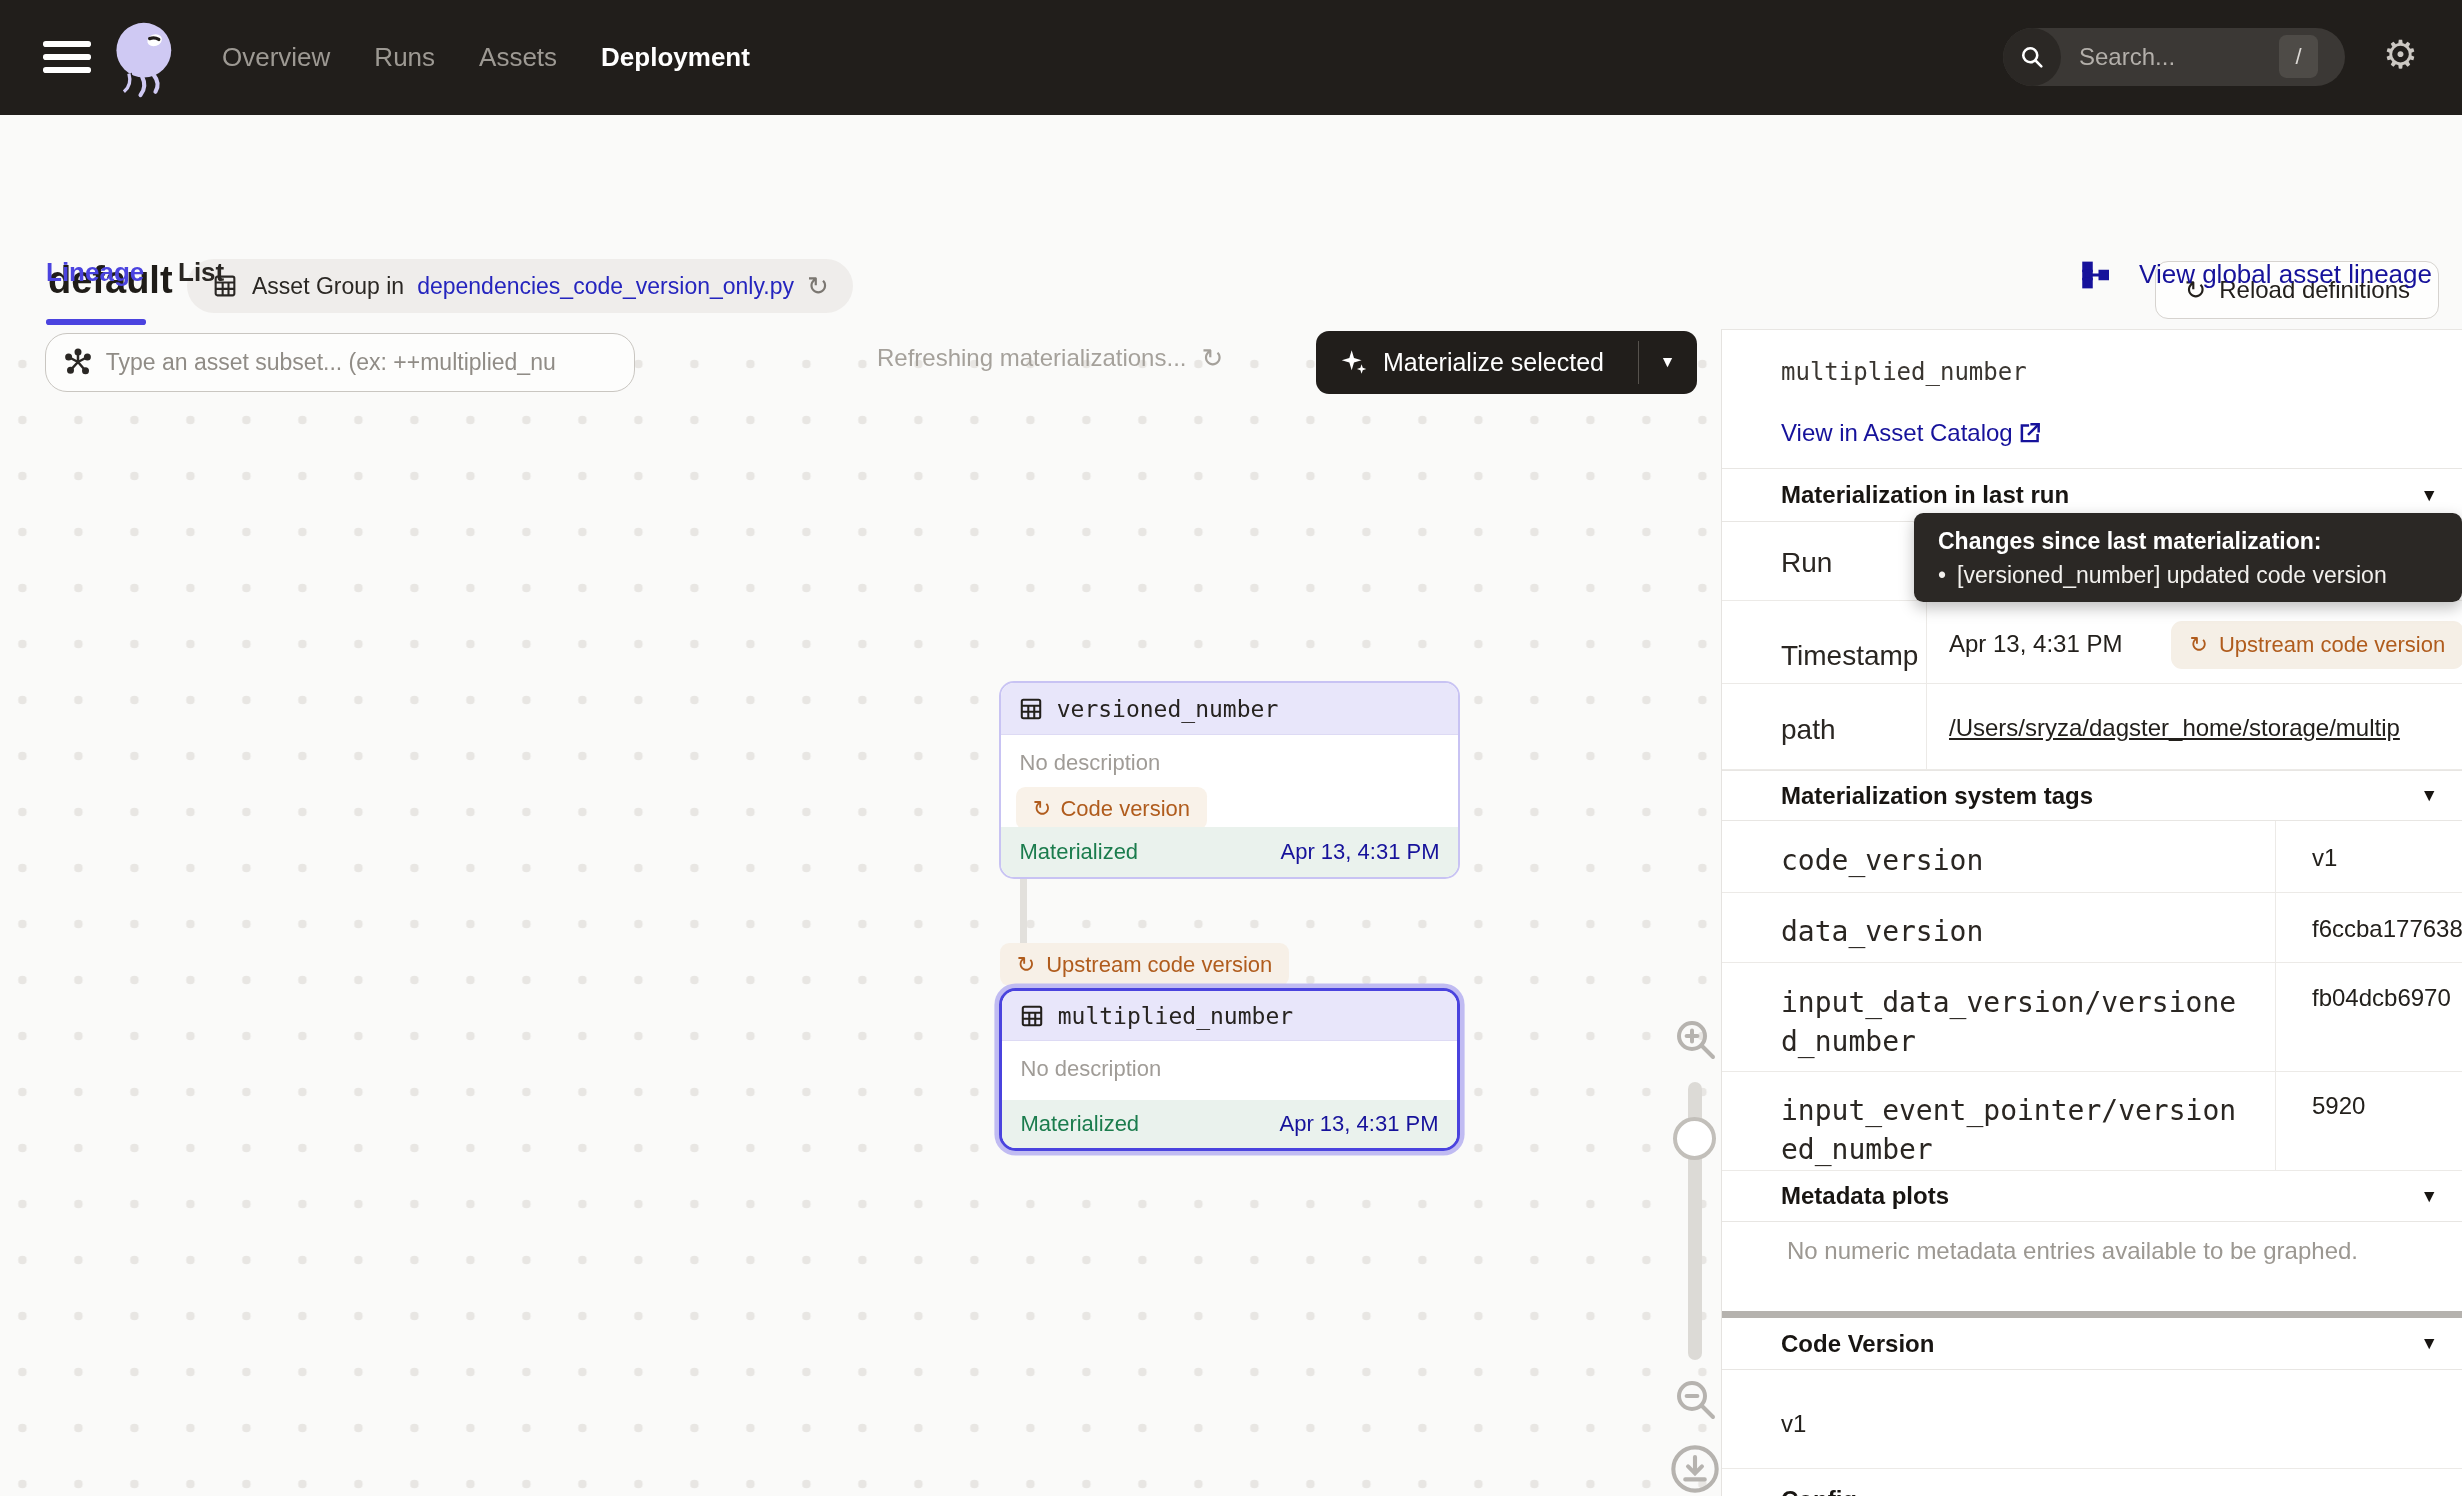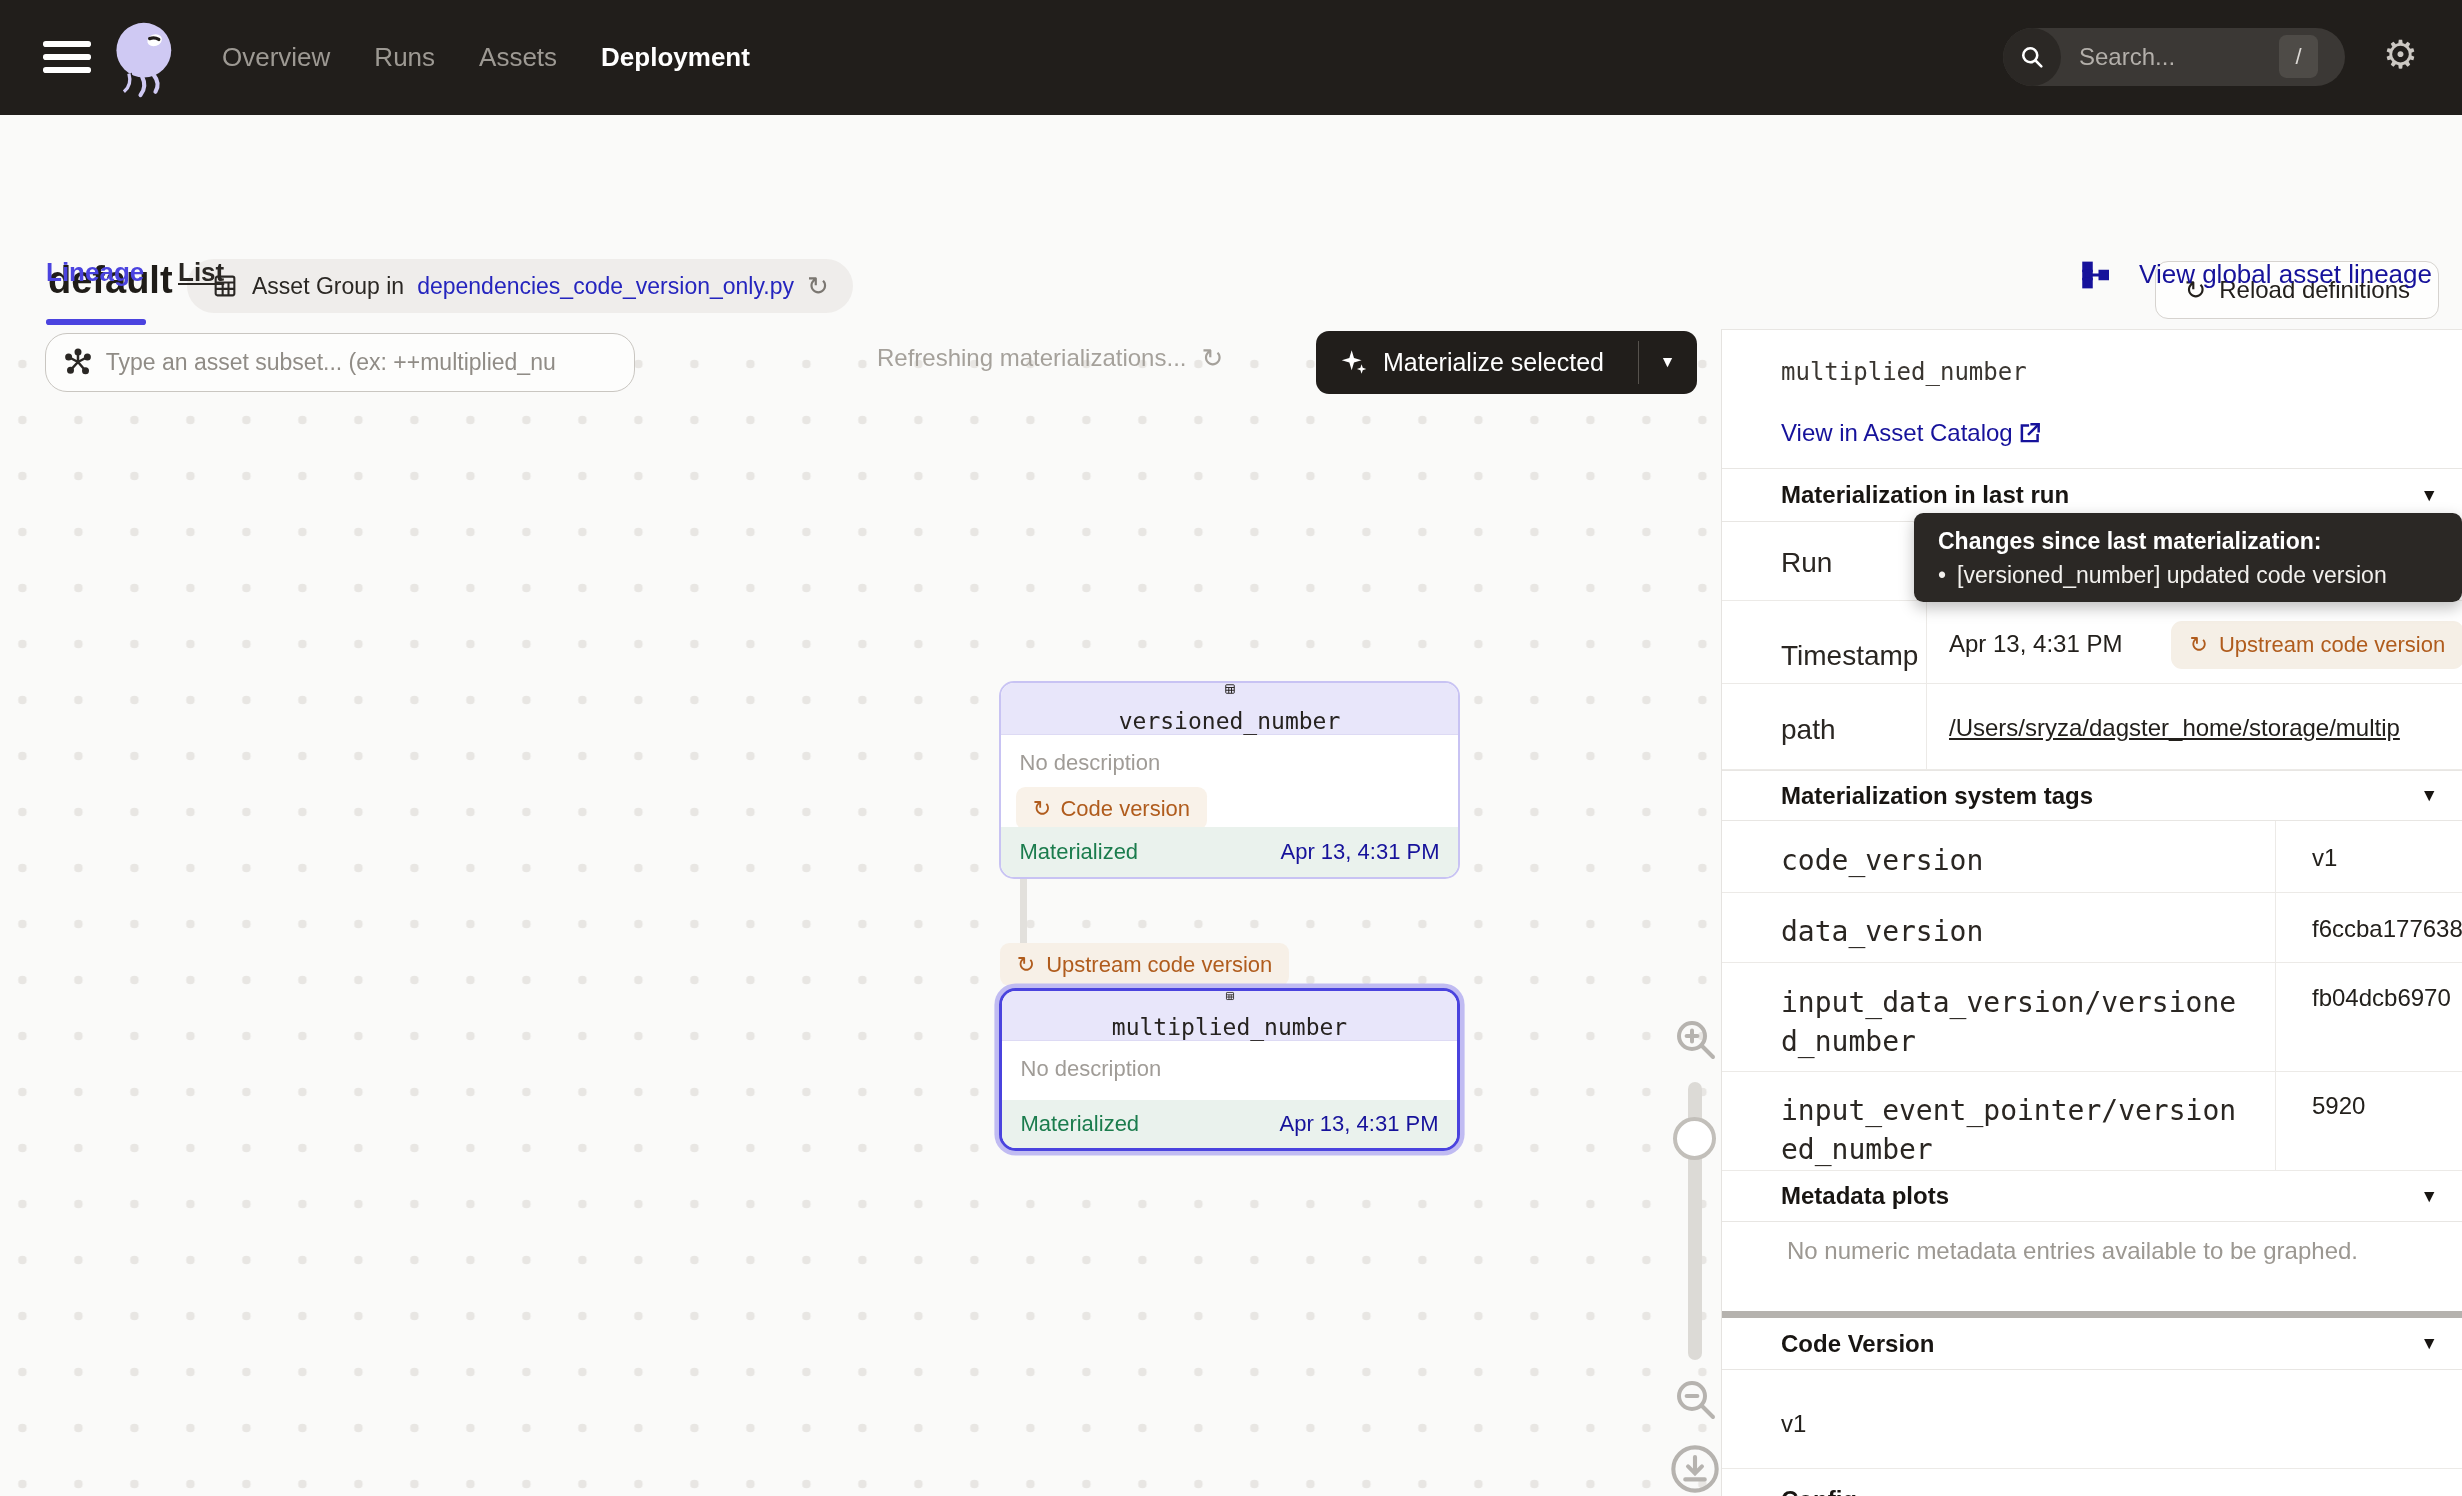--- a/index.html
+++ b/index.html
@@ -28,21 +28,21 @@
   .group-badge { position:absolute; left:187px; top:144px; height:54px; background:#EFEDEB; border-radius:27px; display:flex; align-items:center; gap:13px; padding:0 24px; font-size:23px; color:#2A2723; }
   .group-badge a { color:#2525BE; text-decoration:none; cursor:pointer; }
   .badge-reload { color:#7B7771; font-size:26px; cursor:pointer; }
   .reload-btn { position:absolute; right:23px; top:146px; height:58px; padding:0 28px; background:#FEFEFD; border:1.9px solid #D6D3CF; border-radius:13px; display:flex; align-items:center; gap:13px; font-size:24px; color:#23201C; cursor:pointer; }
   .reload-btn .ric { font-size:26px; }
 
   
   .tab-row { position:absolute; left:0; top:220px; width:2462px; height:109px; }
   .tab { position:absolute; top:37px; font-size:26px; font-weight:600; cursor:pointer; }
   .tab.lineage { left:46px; color:#4B43DF; }
-  .tab.list { left:178px; color:#2A2723;text-decoration:underline; }
+  .tab.list { left:178px; color:#2A2723; }
   .tab-underline { position:absolute; left:46px; top:99px; width:100px; height:5.6px; background:#4B43DF; border-radius:2.8px; }
   .global-link { position:absolute; right:30px; top:39px; display:flex; align-items:center; gap:29px; font-size:26px; color:#16129B; cursor:pointer; }
 
   
   .graph-pane { position:absolute; left:0; top:329px; width:1721px; height:1167px; background-color:#FAFAF9;
     background-image:radial-gradient(circle, #E8E6E3 4.2px, transparent 4.6px);
     background-size:56px 56px; background-position:-5.6px 63px; }
   .subset-input { position:absolute; left:45px; top:3.7px; width:590px; height:59px; background:#FDFDFC; border:1.9px solid #C9C6C1; border-radius:22px; display:flex; align-items:center; gap:13px; padding:0 16.7px; }
   .subset-input input { border:none; outline:none; background:transparent; font-size:23px; color:#5A5650; width:500px; }
   .subset-input input::placeholder { color:#908C86; }
@@ -51,21 +51,21 @@
   .mat-btn { position:absolute; left:1316px; top:1.9px; width:381px; height:63px; background:#211E1B; border-radius:13px; display:flex; align-items:center; color:#FFFFFF; cursor:pointer; }
   .mat-main { display:flex; align-items:center; gap:15px; padding-left:24px; width:322px; font-size:25px; font-weight:500; }
   .mat-divider { width:0.9px; height:43px; background:#56524D; }
   .mat-caret { width:57px; display:flex; align-items:center; justify-content:center; font-size:15.7px; cursor:pointer; }
 
   
   .edge { position:absolute; left:1020px; top:550px; width:6.5px; height:111px; background:#E2E0DC; }
   .node { position:absolute; left:999px; width:461px; background:#FFFFFF; border-radius:15px; overflow:hidden; }
   .node.unselected { top:352px; height:198px; border:2.8px solid #C8C3F3; }
   .node.selected { top:659px; height:163px; border:3.7px solid #4A43DE; box-shadow:0 0 0 4.6px #C0BBF2; border-radius:16.7px; }
-  .node-header { height:52px; background:#E8E6FA; border-bottom:0.9px solid #DDDAF4; display:flex; align-items:center; gap:13px; padding:0 16.7px;flex-direction:column; }
+  .node-header { height:52px; background:#E8E6FA; border-bottom:0.9px solid #DDDAF4; display:flex; align-items:center; gap:13px; padding:0 16.7px; }
   .node-name { font-size:23px; font-weight:500; color:#262320; }
   .node-desc { font-size:22px; color:#A09C97; padding:15px 18.5px 0 18.5px; }
   .node-tag { display:inline-flex; align-items:center; gap:9.3px; margin:11px 0 0 15px; height:43px; padding:0 16.7px; border-radius:9.3px; background:#F9F2E9; color:#B05C1D; font-size:22px; }
   .node-footer { position:absolute; left:0; bottom:0; width:100%; height:50px; background:#EAF2ED; display:flex; align-items:center; justify-content:space-between; padding:0 18.5px; font-size:22px; }
   .node-footer .status { color:#1B7C4D; }
   .node-footer .when { color:#16129B; }
   .upstream-tag { position:absolute; left:1000px; top:614px; height:43px; display:inline-flex; align-items:center; gap:11px; padding:0 16.7px; border-radius:9.3px; background:#F7F0E7; color:#B05C1D; font-size:22px; }
   .vtag-ic { font-size:22px; line-height:1; }
 
   

